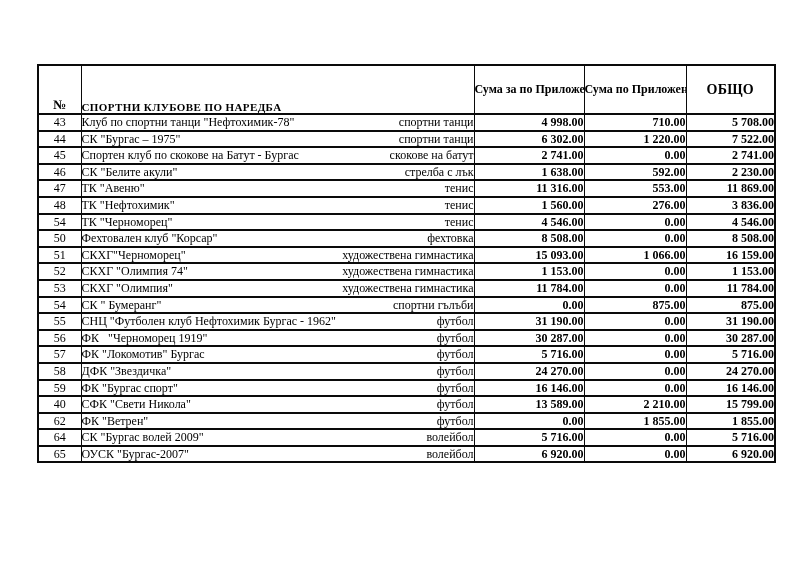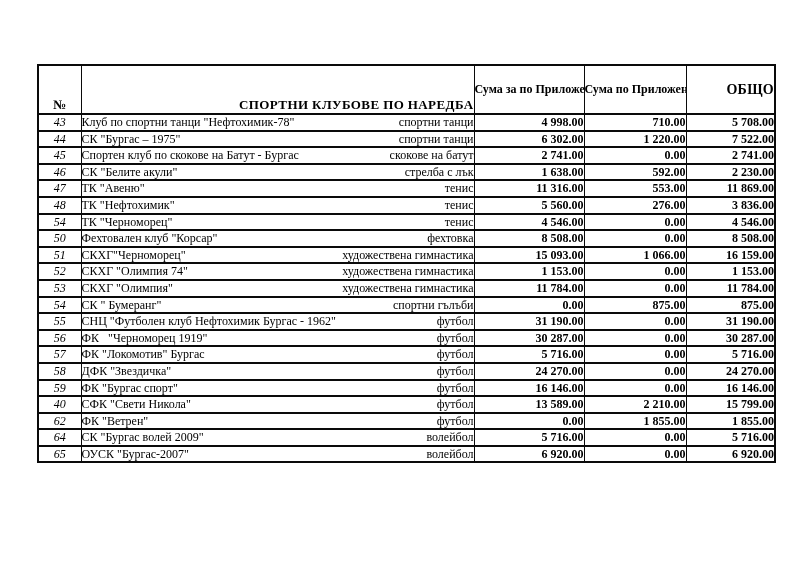--- a/index.html
+++ b/index.html
@@ -50,42 +50,42 @@
     background: #ffffff;
   }
   th.h-num {
     vertical-align: bottom;
     text-align: center;
     font-size: 13px;
     padding-bottom: 5px;
   }
   th.h-club {
     vertical-align: bottom;
-    text-align: right;
-    font-size: 13px;
+    text-align: left;
+    font-size: 11px;
     letter-spacing: 0.4px;
     padding: 0 0 5px 5px;
   }
   th.h-sum {
     vertical-align: middle;
     text-align: center;
     font-size: 12px;
     line-height: 15.5px;
     white-space: pre-line;
   }
   th.h-total {
     vertical-align: middle;
-    text-align: right;
+    text-align: center;
     font-size: 14px;
     letter-spacing: 0.3px;
   }
 
   
   tbody td { height: 14.6px; font-size: 12px; line-height: 14.6px; }
-  td.c-num { text-align: center; font-style: italic; }
+  td.c-num { text-align: center; }
   td.c-club { padding: 0 5px 0 4px; }
   .club-flex {
     display: flex;
     justify-content: space-between;
     align-items: baseline;
     gap: 6px;
   }
   .club-name { white-space: pre; overflow: hidden; }
   .sport { white-space: nowrap; flex: 0 0 auto; }
   td.c-money {
@@ -181,21 +181,21 @@
       <td class="c-money">11 869.00</td>
     </tr>
         <tr>
       <td class="c-num">48</td>
       <td class="c-club">
         <div class="club-flex">
           <span class="club-name">ТК "Нефтохимик"</span>
           <span class="sport">тенис</span>
         </div>
       </td>
-      <td class="c-money">5 560.00</td>
+      <td class="c-money">1 560.00</td>
       <td class="c-money">276.00</td>
       <td class="c-money">3 836.00</td>
     </tr>
         <tr>
       <td class="c-num">54</td>
       <td class="c-club">
         <div class="club-flex">
           <span class="club-name">ТК "Черноморец"</span>
           <span class="sport">тенис</span>
         </div>

